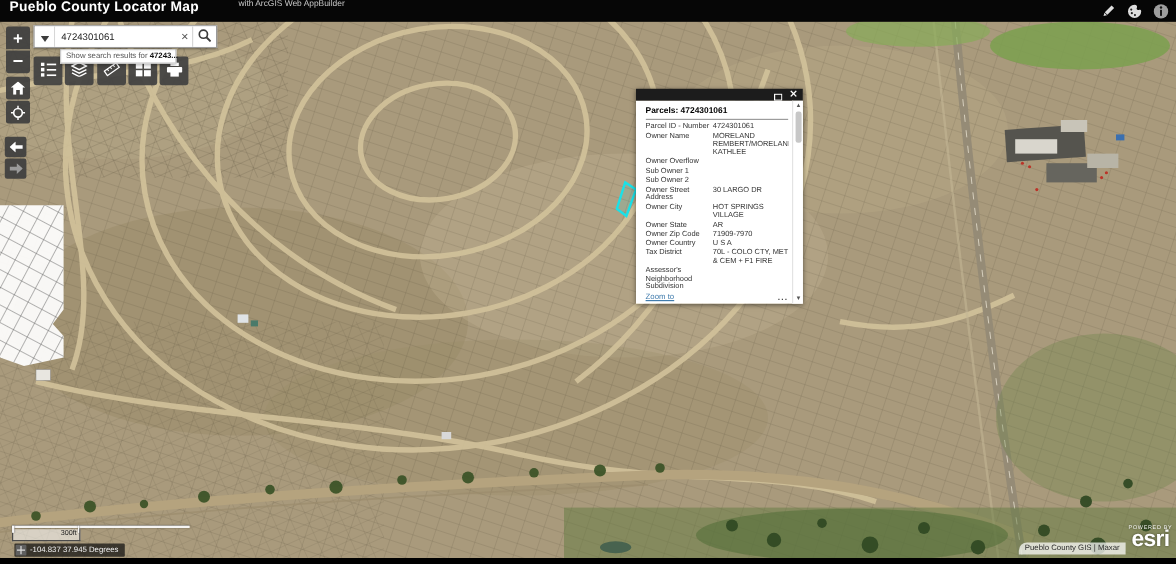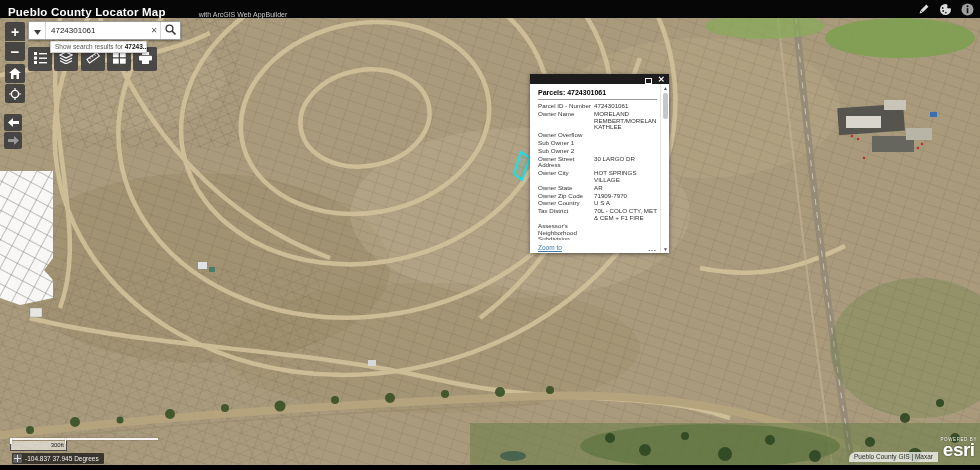--- a/index.html
+++ b/index.html
@@ -1,21 +1,21 @@
 <!DOCTYPE html>
 <html><head>
 <meta charset="utf-8">
 <style>
   * { margin:0; padding:0; box-sizing:border-box; }
   html,body { width:980px; height:470px; overflow:hidden; background:#000; }
   body { font-family:"Liberation Sans","DejaVu Sans",sans-serif; position:relative; }
   #app { position:absolute; inset:0; width:980px; height:470px; background:#000; }
 
   
-  #hdr { position:absolute; top:0; left:0; width:980px; height:18px; background:#060606; z-index:50; display:flex; align-items:flex-end; }
+  #hdr { position:absolute; top:0; left:0; width:980px; height:18px; background:#060606; z-index:50; display:flex; align-items:flex-start; }
   #hdr .title { color:#fff; font-weight:bold; font-size:11.5px; margin-left:8px; letter-spacing:.2px; white-space:nowrap; }
   #hdr .subtitle { color:#c9c9c9; font-size:7px; margin-left:33px; white-space:nowrap; }
   #hdr .hicons { position:absolute; right:6px; top:0; height:18px; display:flex; align-items:center; gap:9px; }
   #hdr .hicons svg { display:block; }
 
   
   #map { position:absolute; top:18px; left:0; width:980px; height:447px; overflow:hidden; background:#a99a7c; }
   #imagery { position:absolute; inset:0; }
 
   

